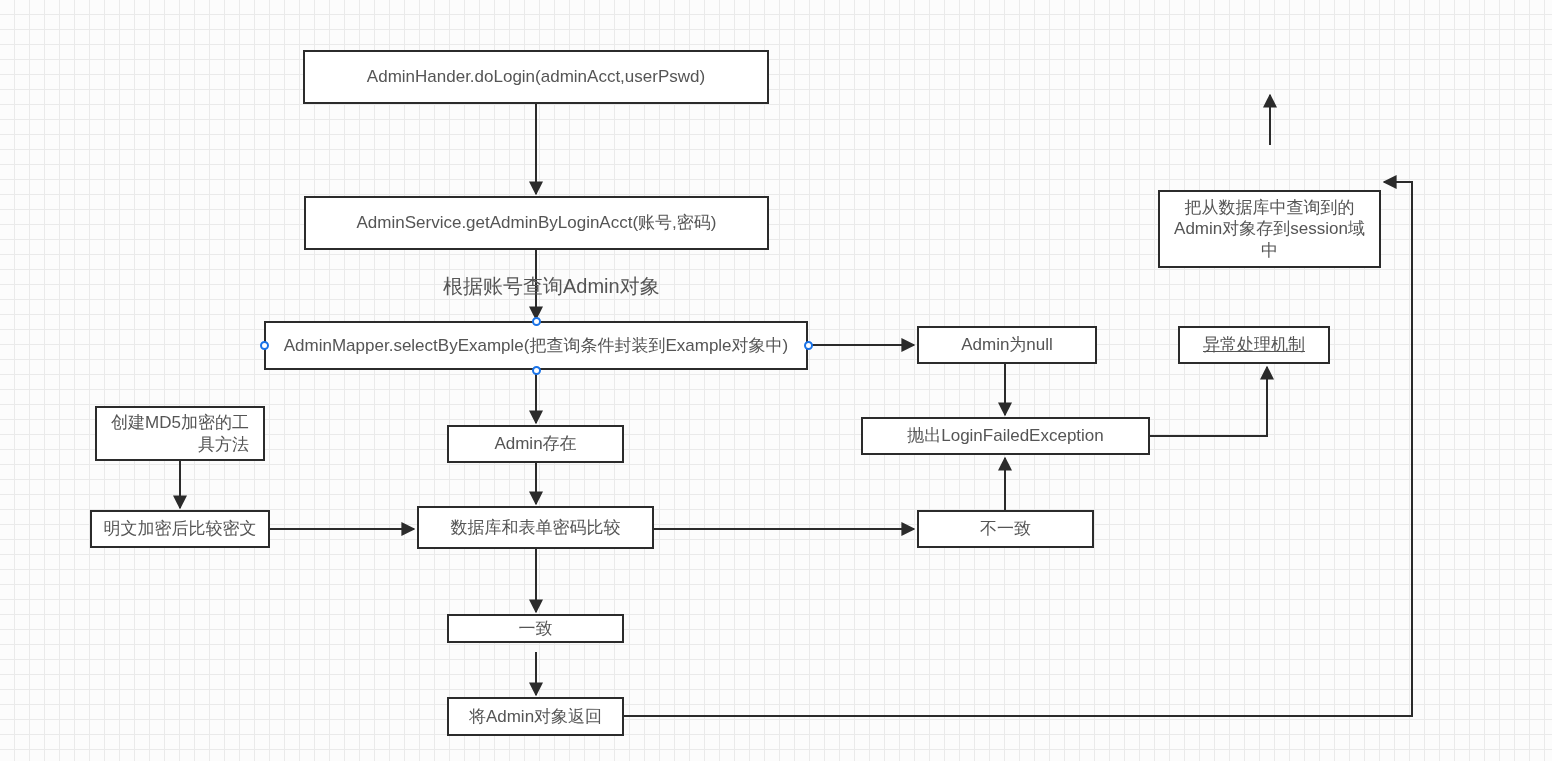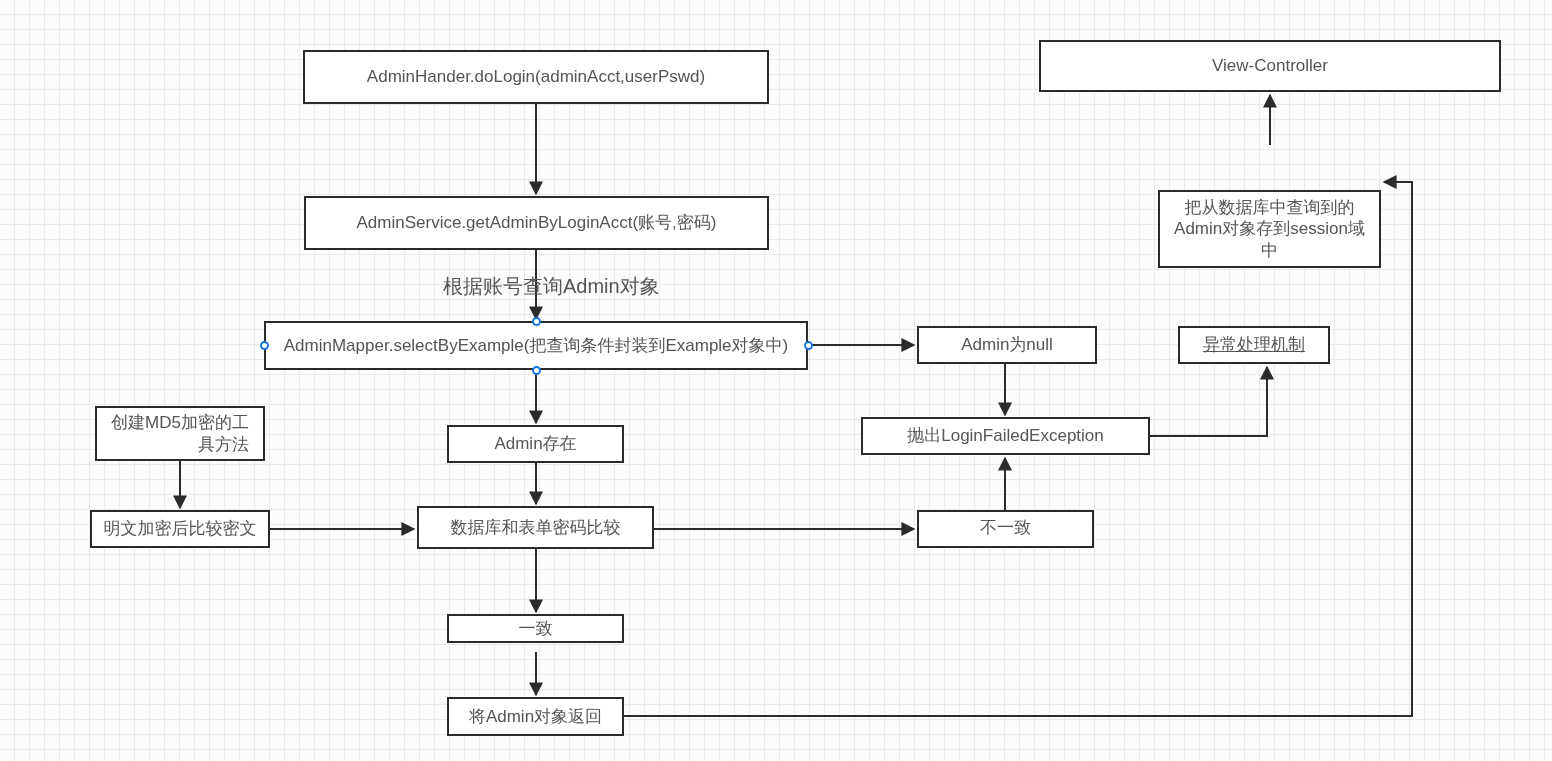--- a/index.html
+++ b/index.html
@@ -111,31 +111,30 @@
 
   <div class="node" style="left:95px;top:406px;width:170px;height:55px;text-align:right;">创建MD5加密的工
 具方法</div>
 
   <div class="node" style="left:447px;top:425px;width:177px;height:38px;">Admin存在</div>
 
   <div class="node" style="left:90px;top:510px;width:180px;height:38px;">明文加密后比较密文</div>
 
   <div class="node" style="left:417px;top:506px;width:237px;height:43px;">数据库和表单密码比较</div>
 
-  <div class="node" style="left:917px;top:510px;width:177px;height:38px;font-family:Liberation Mono, monospace;">不一致</div>
+  <div class="node" style="left:917px;top:510px;width:177px;height:38px;">不一致</div>
 
   <div class="node" style="left:447px;top:614px;width:177px;height:29px;">一致</div>
 
   <div class="node" style="left:447px;top:697px;width:177px;height:39px;">将Admin对象返回</div>
 
   <div class="node" style="left:1158px;top:145px;width:223px;height:78px;margin-top:45px;">把从数据库中查询到的
 Admin对象存到session域
 中</div>
 
-  <div class="node" style="left:1039px;top:40px;width:462px;height:52px;">View-Controller</div>
 
   <div class="edge-label" style="left:443px;top:273px;">根据账号查询Admin对象</div>
 
   <div class="handle" style="left:536px;top:321px;"></div>
   <div class="handle" style="left:808px;top:345px;"></div>
   <div class="handle" style="left:536px;top:370px;"></div>
   <div class="handle" style="left:264px;top:345px;"></div>
 
 </div>
 

